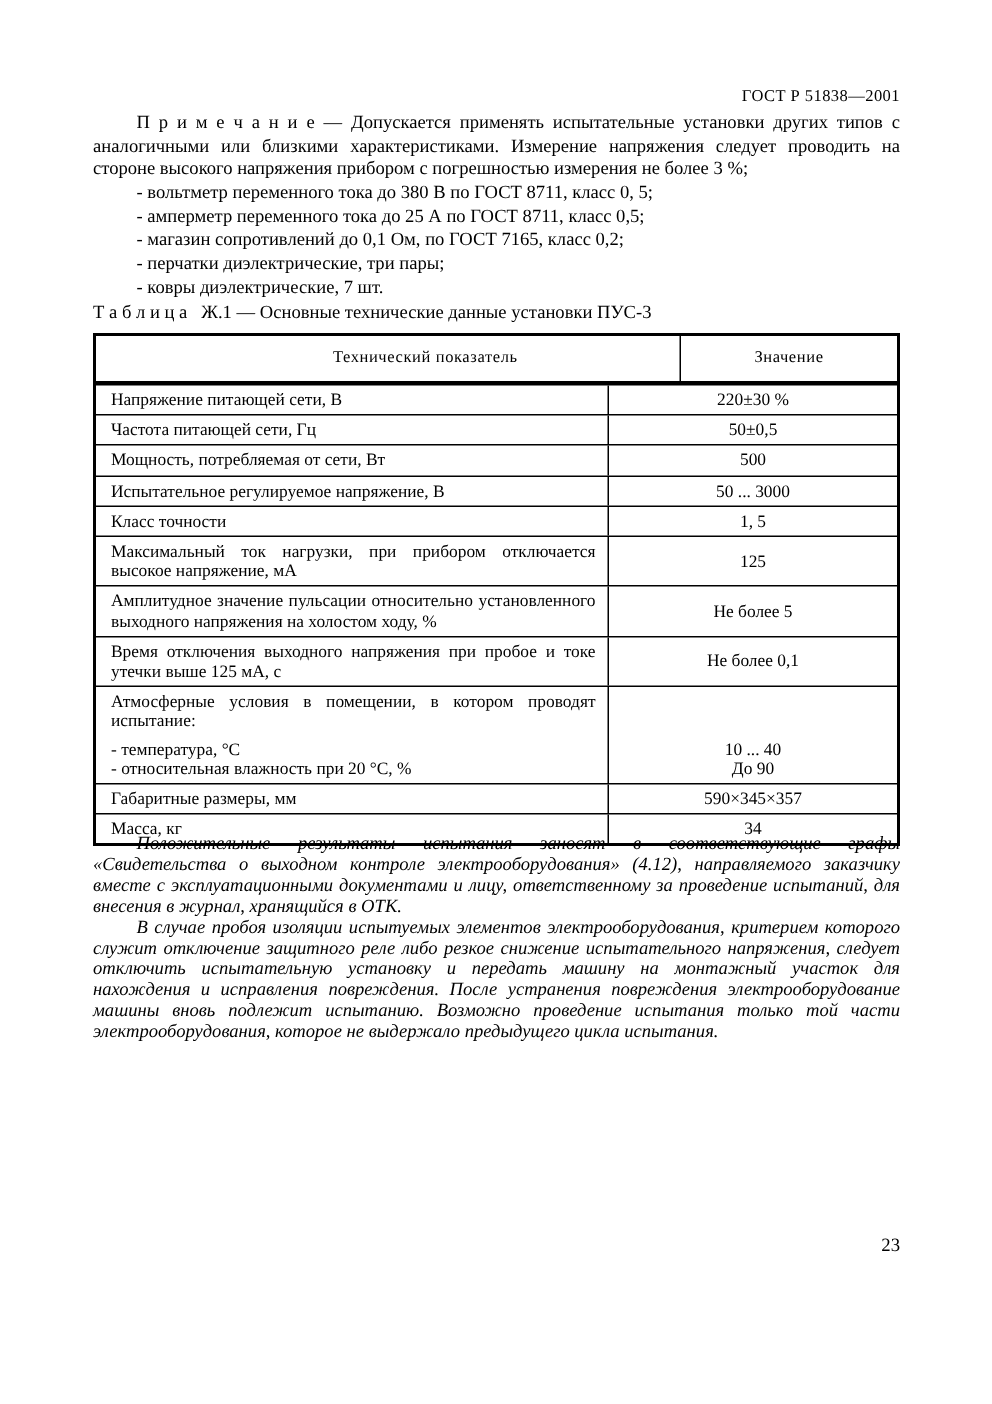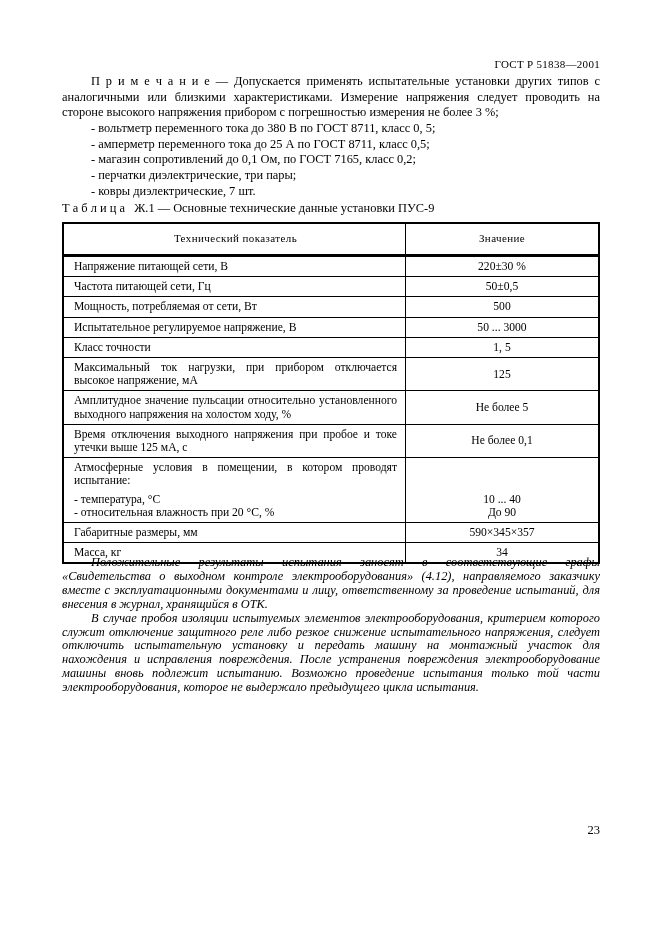--- a/index.html
+++ b/index.html
@@ -33,21 +33,21 @@
     position: absolute; top: 201px; left: 62px; width: 538px;
     font-size: 12.4px; white-space: pre-wrap;
   }
 
   .gtable {
     position: absolute; top: 222px; left: 62px; width: 538px;
     border: 2px solid #000;
     font-size: 11.6px; line-height: 13.2px;
   }
   .trow { display: flex; border-top: 1px solid #000; align-items: stretch; }
-  .trow:first-child { border-top: none; }
+  .trow:first-child { border-top: none; padding-left: 48px; }
   .trow.thead { border-bottom: 2px solid #000; }
   .cell-l {
     width: 341px; flex: 0 0 341px;
     padding: 3px 8px 3px 10px;
     text-align: justify;
   }
   .cell-r {
     flex: 1 1 auto;
     border-left: 1px solid #000;
     display: flex; align-items: center; justify-content: center;
@@ -84,21 +84,21 @@
   <p class="note-par">П р и м е ч а н и е — Допускается применять испытательные установки других типов с аналогичными или близкими характеристиками. Измерение напряжения следует проводить на стороне высокого напряжения прибором с погрешностью измерения не более 3 %;</p>
 
   <div class="eq-list">
     <div class="li">- вольтметр переменного тока до 380 В по ГОСТ 8711, класс 0, 5;</div>
     <div class="li">- амперметр переменного тока до 25 А по ГОСТ 8711, класс 0,5;</div>
     <div class="li">- магазин сопротивлений до 0,1 Ом, по ГОСТ 7165, класс 0,2;</div>
     <div class="li">- перчатки диэлектрические, три пары;</div>
     <div class="li">- ковры диэлектрические, 7 шт.</div>
   </div>
 
-  <div class="table-caption">Т а б л и ц а   Ж.1 — Основные технические данные установки ПУС-9</div>
+  <div class="table-caption">Т а б л и ц а   Ж.1 — Основные технические данные установки ПУС-3</div>
 
   <div class="gtable">
 
     <div class="trow thead">
       <div class="cell-l">Технический показатель</div>
       <div class="cell-r">Значение</div>
     </div>
 
     <div class="trow">
       <div class="cell-l">Напряжение питающей сети, В</div>

